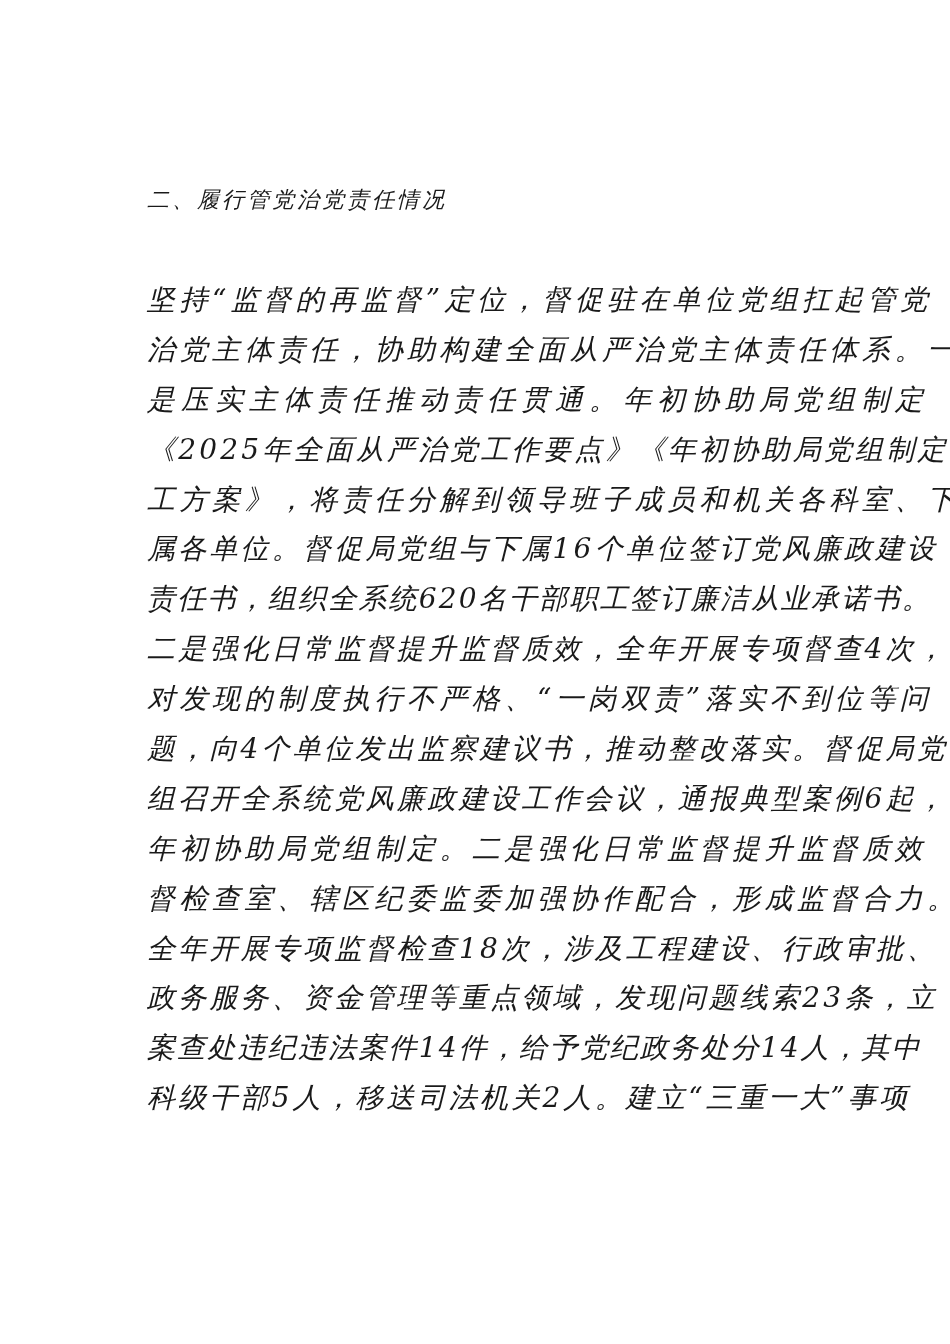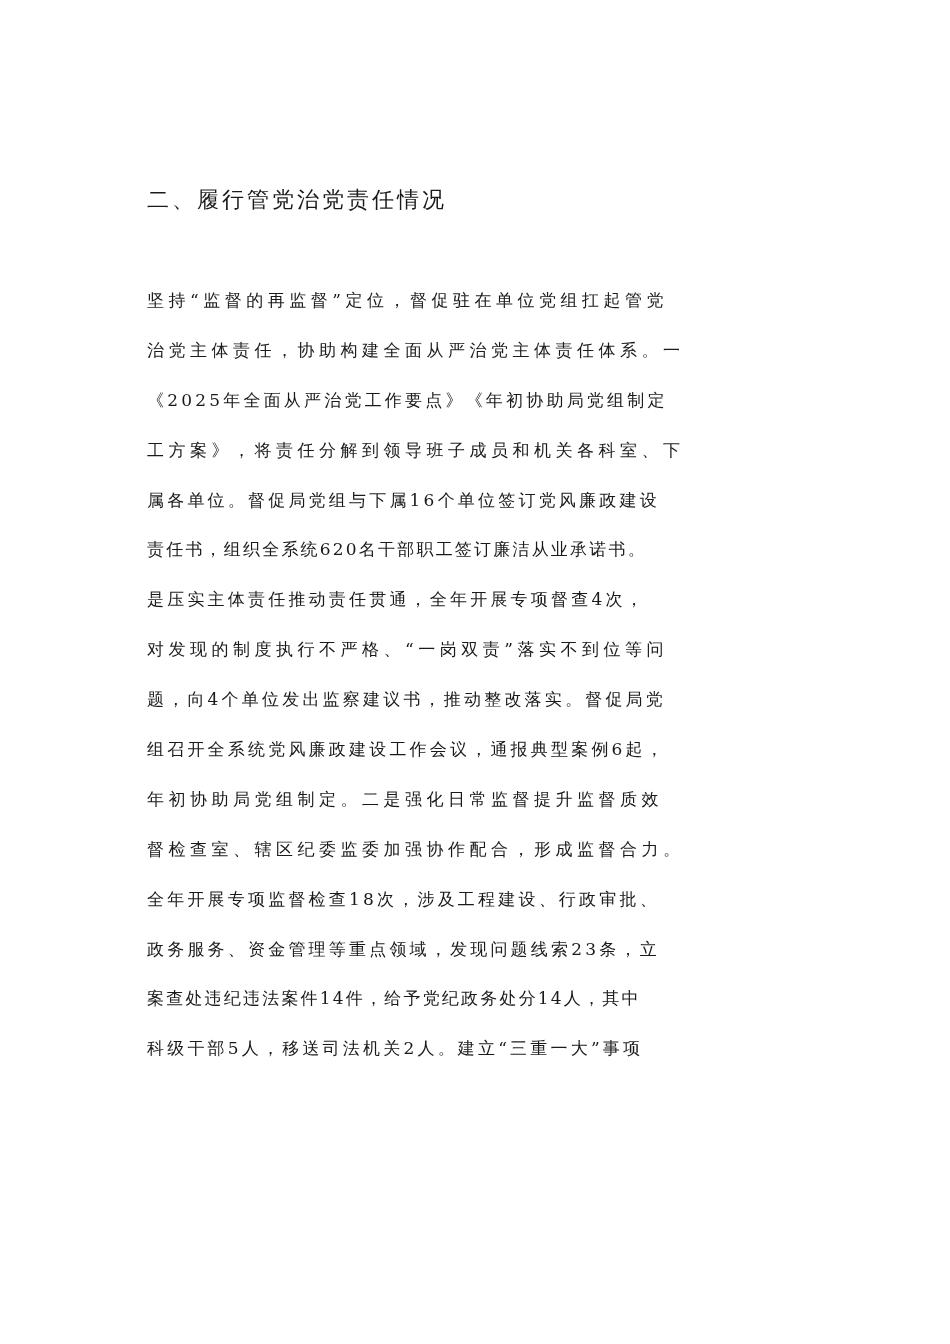--- a/index.html
+++ b/index.html
@@ -14,20 +14,21 @@
       overflow: hidden;
       font-family: "DejaVu Serif", "Liberation Serif", serif;
       color: #1a1a1a;
     }
     .page {
       position: absolute;
       left: 0; top: 0;
       width: 950px;
       height: 1152px;
       background: #ffffff;
+      font-style: italic;
     }
     .heading {
       position: absolute;
       left: 147px;
       top: 184px;
       font-size: 22px;
       line-height: 32px;
       letter-spacing: 3px;
       white-space: nowrap;
       font-weight: normal;
@@ -38,41 +39,42 @@
       left: 147px;
       top: 284px;
       width: 660px;
       margin: 0;
       padding: 0;
     }
     .line {
       display: block;
       height: 49.9px;
       line-height: 32px;
-      font-size: 17px;
+      font-size: 28px;
       white-space: nowrap;
       letter-spacing: 4.5px;
     }
     .line.tight { letter-spacing: 3.2px; }
     .line.tighter { letter-spacing: 2.2px; }
   </style>
 </head>
 <body>
 
 <div class="page">
   <h2 class="heading">二、履行管党治党责任情况</h2>
 
   <div class="body-lines">
     <span class="line">坚持“监督的再监督”定位，督促驻在单位党组扛起管党</span>
     <span class="line">治党主体责任，协助构建全面从严治党主体责任体系。一</span>
+    <span class="line" style="letter-spacing:6px;">是压实主体责任推动责任贯通。年初协助局党组制定</span>
     <span class="line tight">《2025年全面从严治党工作要点》《年初协助局党组制定</span>
     <span class="line">工方案》，将责任分解到领导班子成员和机关各科室、下</span>
     <span class="line tight">属各单位。督促局党组与下属16个单位签订党风廉政建设</span>
     <span class="line tighter">责任书，组织全系统620名干部职工签订廉洁从业承诺书。</span>
-    <span class="line tight">是压实主体责任推动责任贯通，全年开展专项督查4次，</span>
+    <span class="line tight">二是强化日常监督提升监督质效，全年开展专项督查4次，</span>
     <span class="line">对发现的制度执行不严格、“一岗双责”落实不到位等问</span>
     <span class="line tight">题，向4个单位发出监察建议书，推动整改落实。督促局党</span>
     <span class="line tight">组召开全系统党风廉政建设工作会议，通报典型案例6起，</span>
     <span class="line">年初协助局党组制定。二是强化日常监督提升监督质效</span>
     <span class="line">督检查室、辖区纪委监委加强协作配合，形成监督合力。</span>
     <span class="line tight">全年开展专项监督检查18次，涉及工程建设、行政审批、</span>
     <span class="line tight">政务服务、资金管理等重点领域，发现问题线索23条，立</span>
     <span class="line tighter">案查处违纪违法案件14件，给予党纪政务处分14人，其中</span>
     <span class="line tight">科级干部5人，移送司法机关2人。建立“三重一大”事项</span>
   </div>

